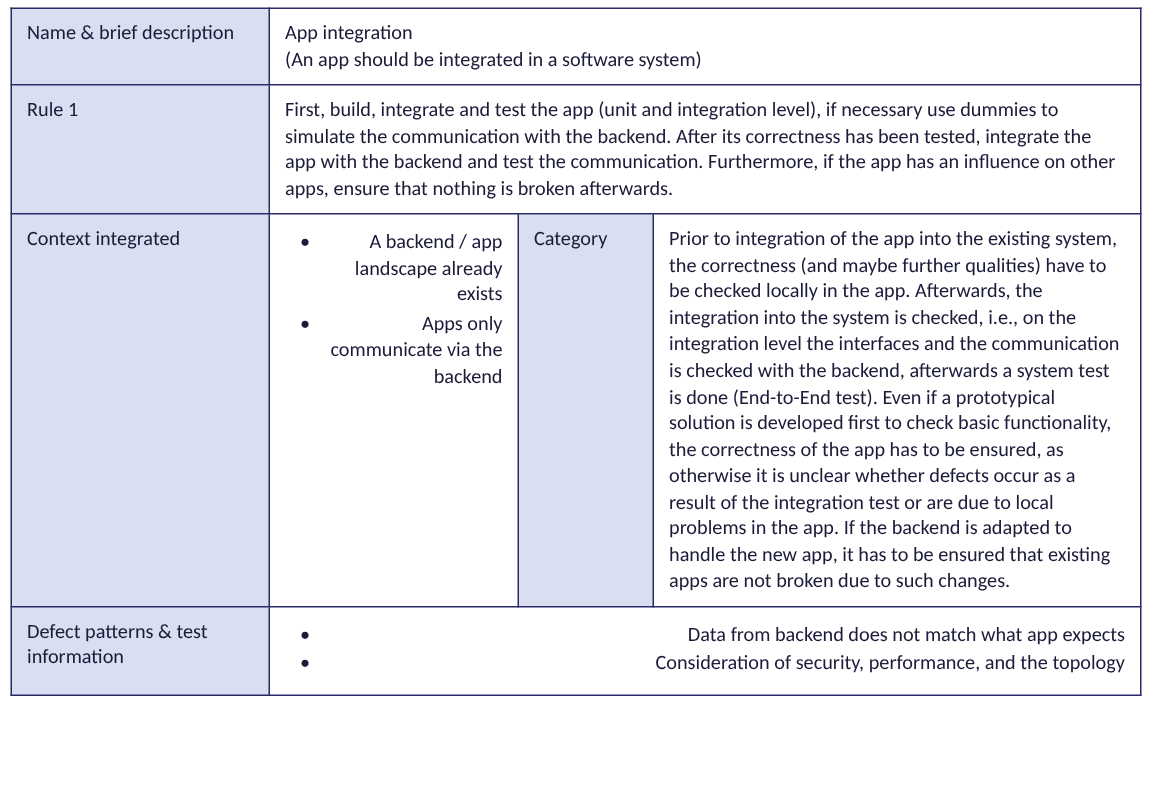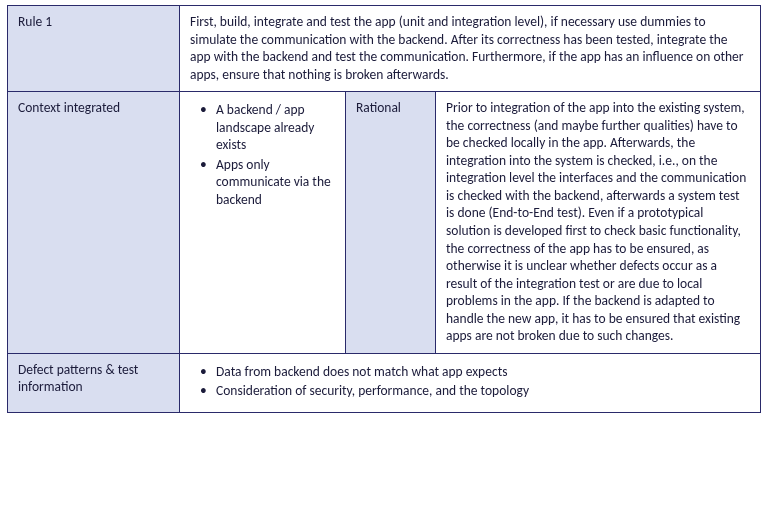--- a/index.html
+++ b/index.html
@@ -36,20 +36,21 @@
     background: #ffffff;
   }
   td.sublabel {
     background: #d9def0;
     width: 90px;
   }
   ul.bullets {
     margin: 2px 0 2px 0;
     padding-left: 26px;
     list-style: none;
+    text-align: right;
   }
   ul.bullets > li {
     position: relative;
     padding: 0 0 2px 0;
   }
   ul.bullets > li::before {
     content: "•";
     position: absolute;
     left: -16px;
     top: 0;
@@ -68,36 +69,43 @@
 <table class="card">
   <colgroup>
     <col class="c1">
         <col class="c2">
         <col class="c3">
         <col class="c4">
   </colgroup>
 
   <tbody>
 
+  <tr>
+    <td class="label">Name &amp; brief description</td>
+    <td class="value" colspan="3">
+      <span class="name-main">App integration</span>
+      <span class="name-sub">(An app should be integrated in a software system)</span>
+    </td>
+  </tr>
 
 
   <tr>
     <td class="label">Rule 1</td>
     <td class="value" colspan="3">First, build, integrate and test the app (unit and integration level), if necessary use dummies to simulate the communication with the backend. After its correctness has been tested, integrate the app with the backend and test the communication. Furthermore, if the app has an influence on other apps, ensure that nothing is broken afterwards.</td>
   </tr>
 
   <tr>
     <td class="label">Context integrated</td>
     <td class="value">
       <ul class="bullets">
               <li>A backend / app landscape already exists</li>
               <li>Apps only communicate via the backend</li>
             </ul>
     </td>
-    <td class="sublabel">Rational</td>
+    <td class="sublabel">Category</td>
     <td class="value">Prior to integration of the app into the existing system, the correctness (and maybe further qualities) have to be checked locally in the app. Afterwards, the integration into the system is checked, i.e., on the integration level the interfaces and the communication is checked with the backend, afterwards a system test is done (End-to-End test). Even if a prototypical solution is developed first to check basic functionality, the correctness of the app has to be ensured, as otherwise it is unclear whether defects occur as a result of the integration test or are due to local problems in the app. If the backend is adapted to handle the new app, it has to be ensured that existing apps are not broken due to such changes.</td>
   </tr>
 
   <tr>
     <td class="label">Defect patterns &amp; test information</td>
     <td class="value" colspan="3">
       <ul class="bullets">
               <li>Data from backend does not match what app expects</li>
               <li>Consideration of security, performance, and the topology</li>
             </ul>

